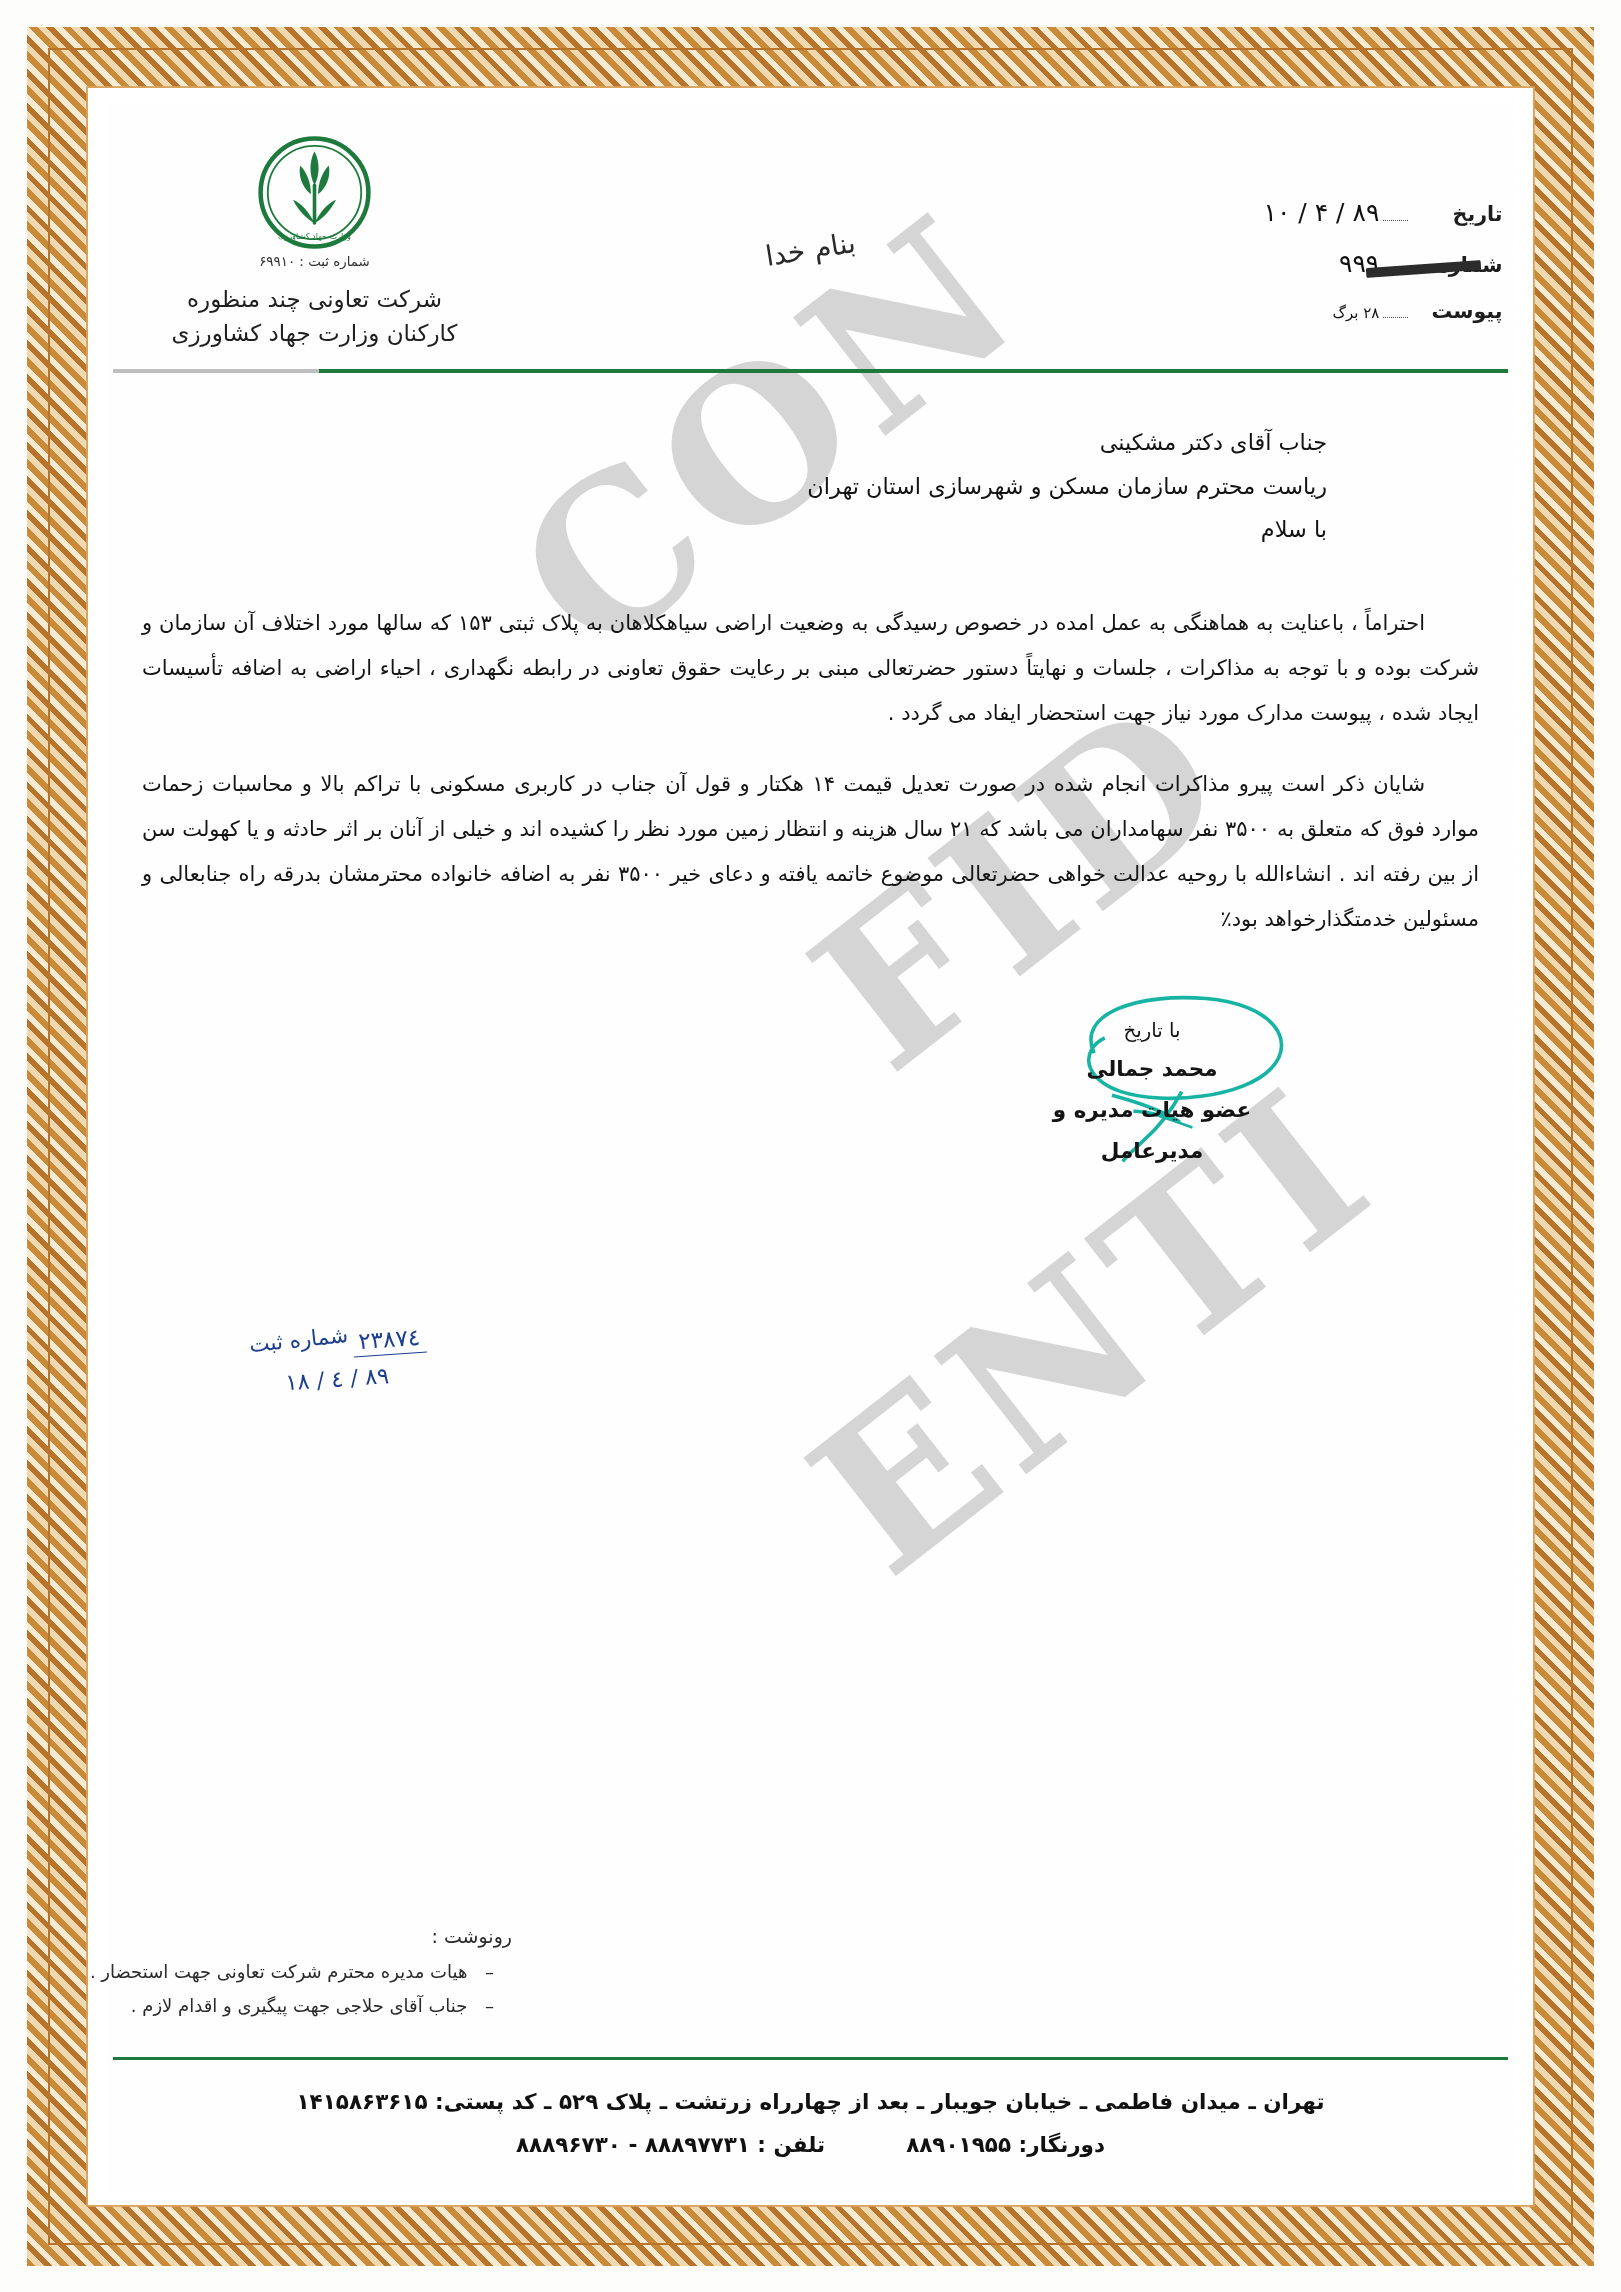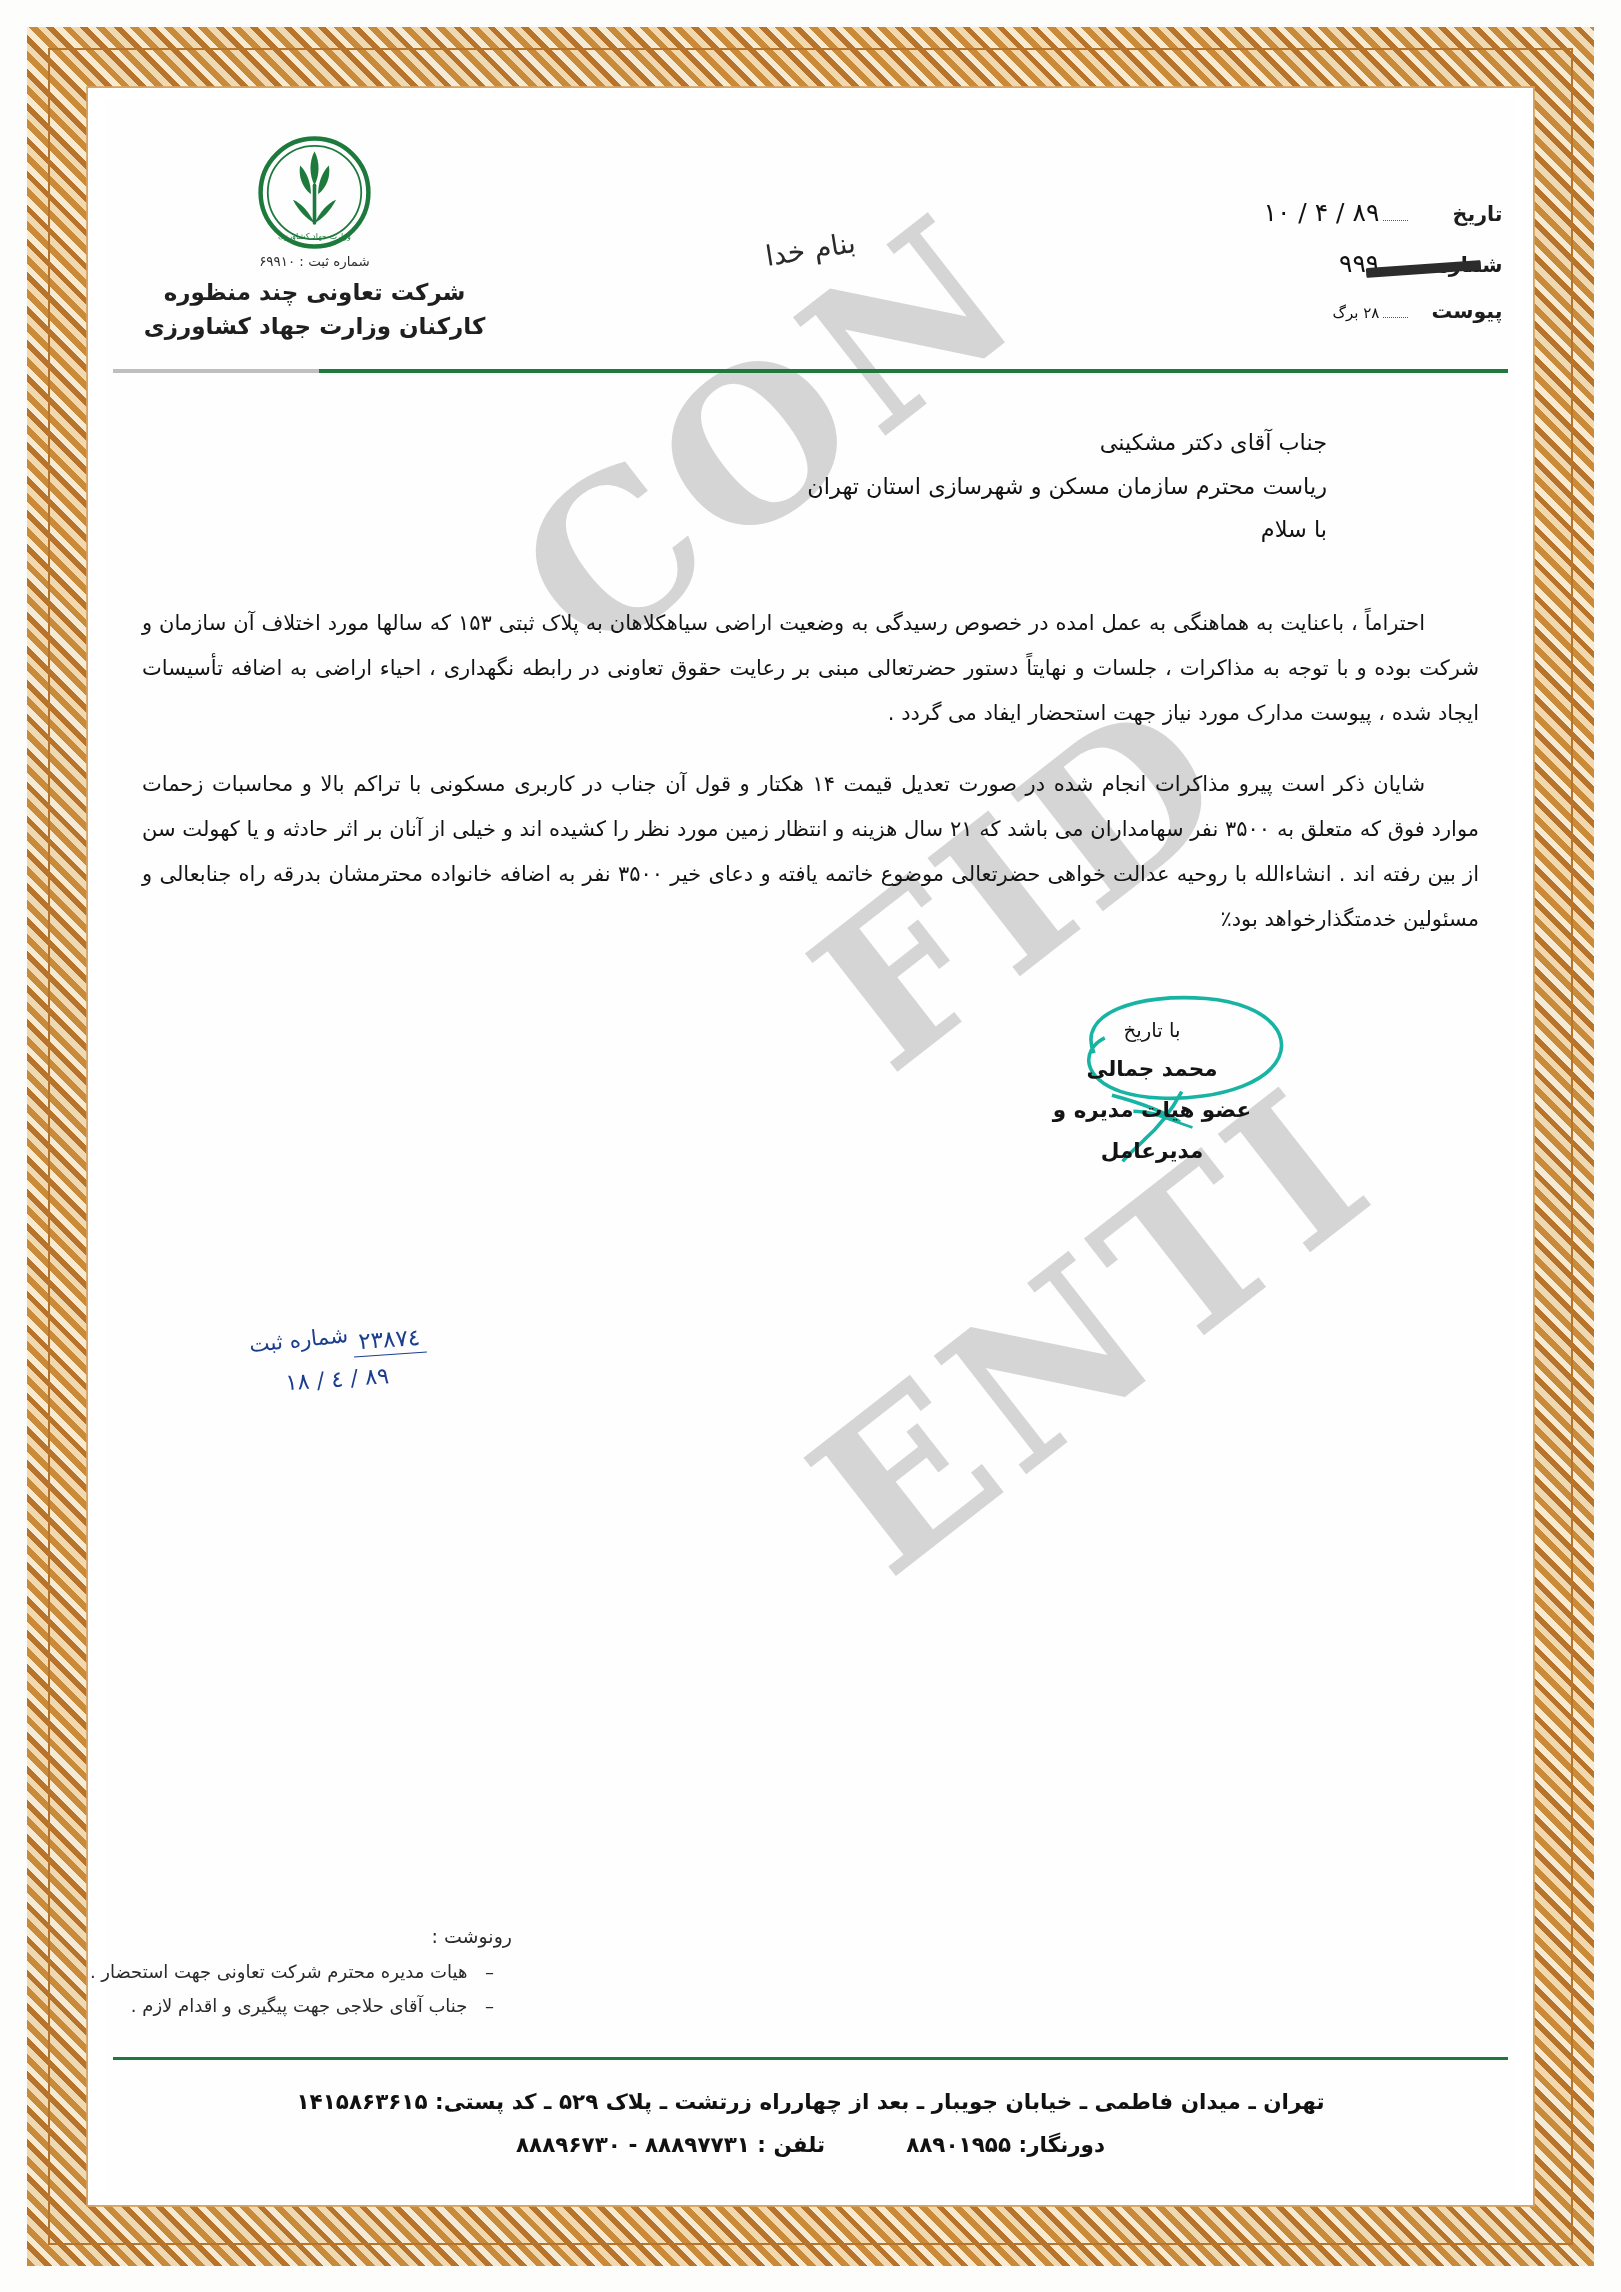--- a/index.html
+++ b/index.html
@@ -65,25 +65,25 @@
   }
   .logo-mark {
     width: 115px;
     height: 115px;
     margin: 0 auto 3.6px auto;
   }
   .reg-no {
     font-size: 13.4px;
     color: #2f2f2f;
     direction: rtl;
-    margin-bottom: 6px;
+    margin-bottom: 13px;
   }
   .org-name {
     font-size: 23px;
-    font-weight: bold;
+    font-weight: normal;
     color: #1f1f1f;
     line-height: 1.5;
     direction: rtl;
   }
 
   .bism {
     position: absolute;
     top: 134px;
     left: 0;
     right: 0;

